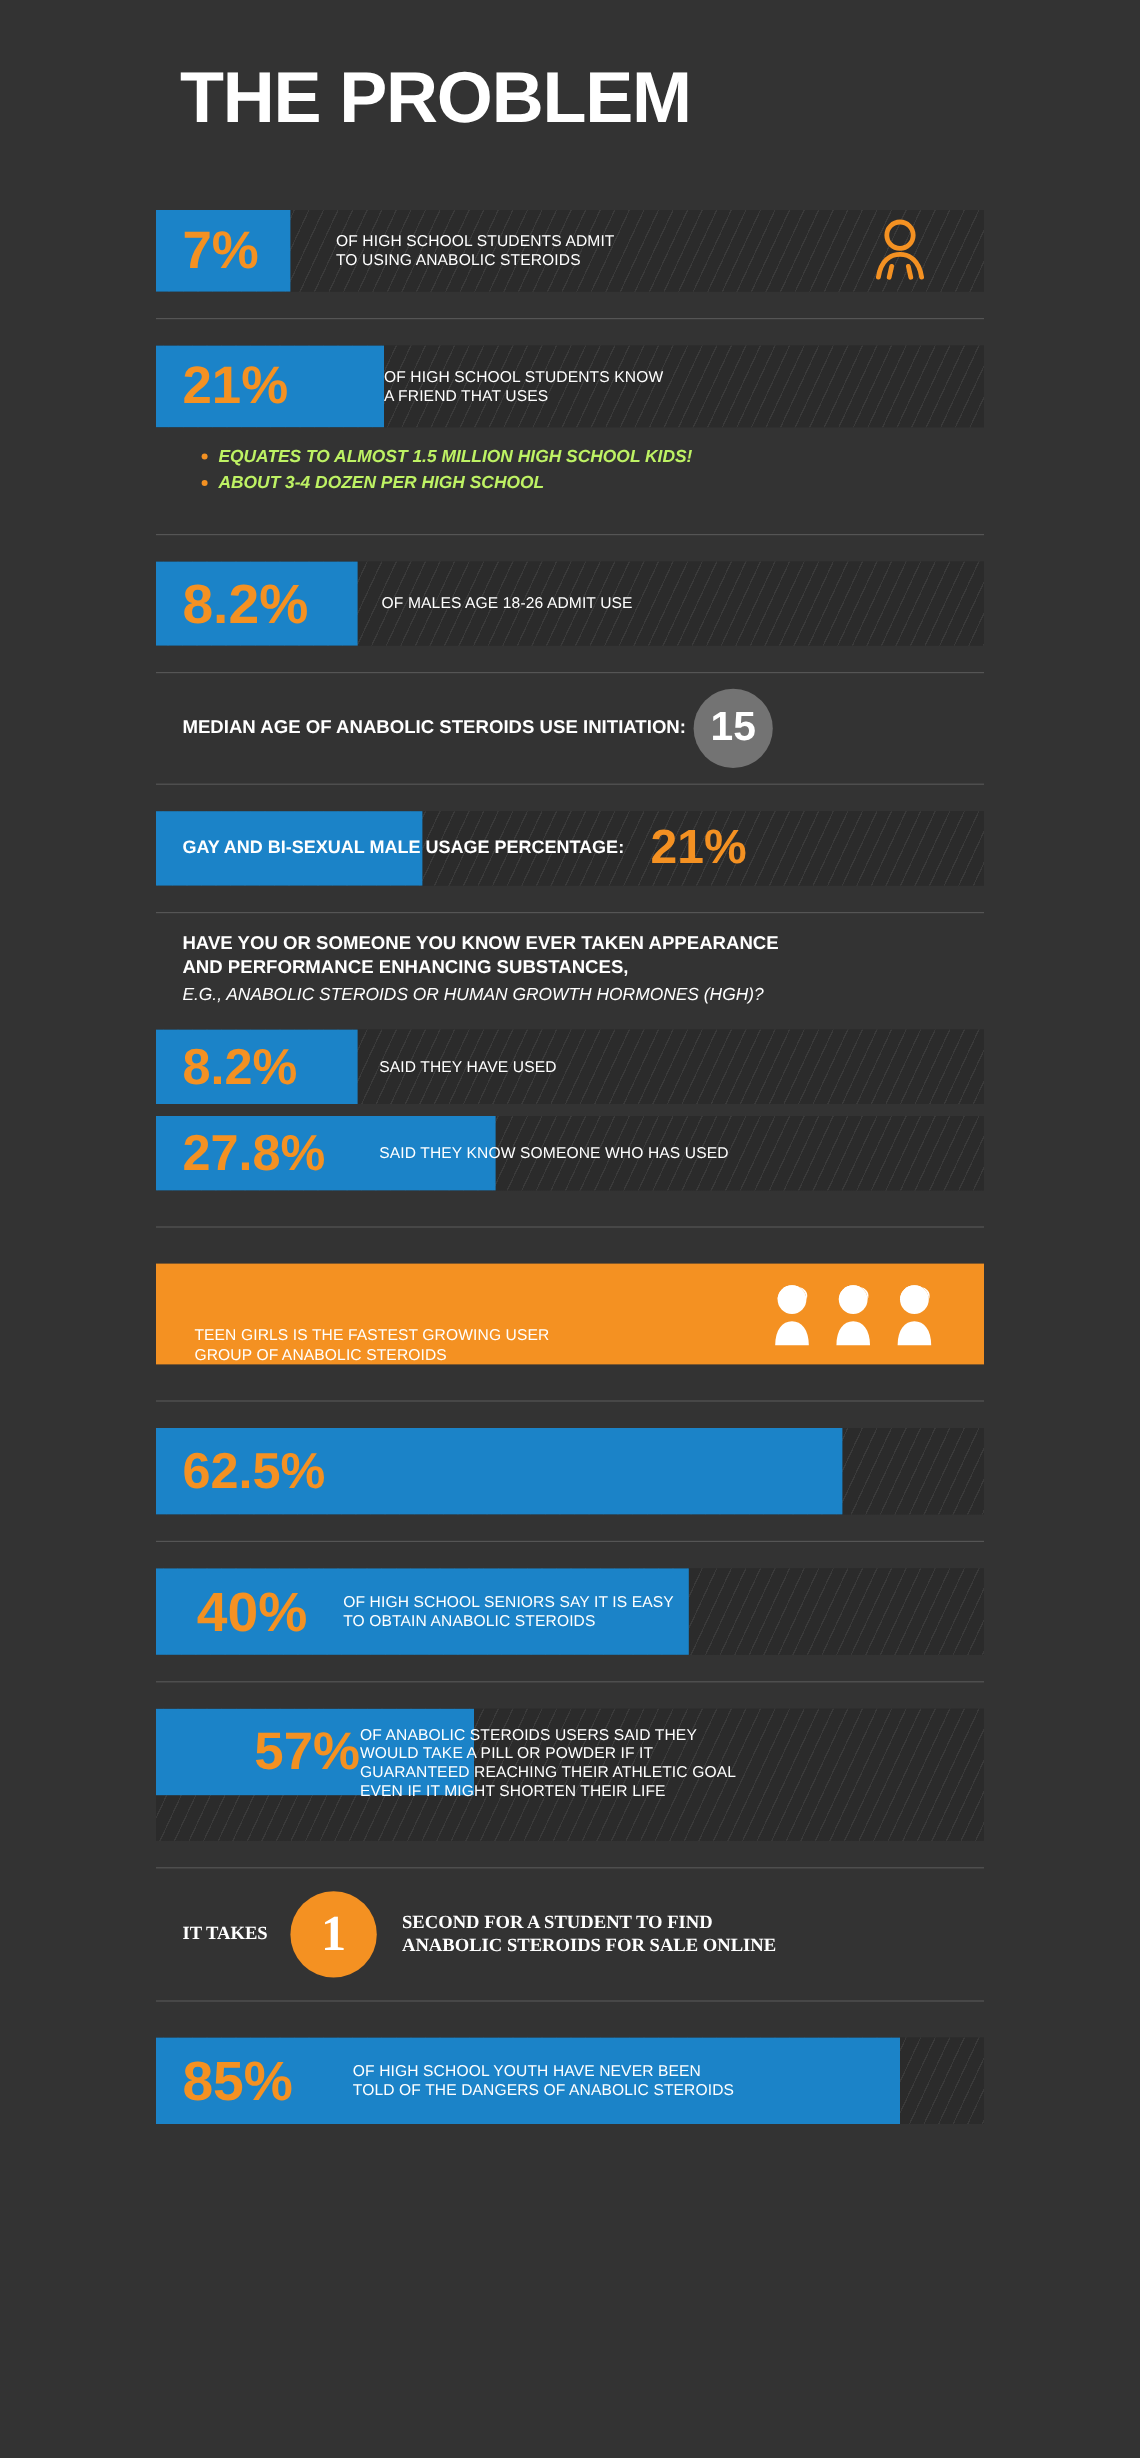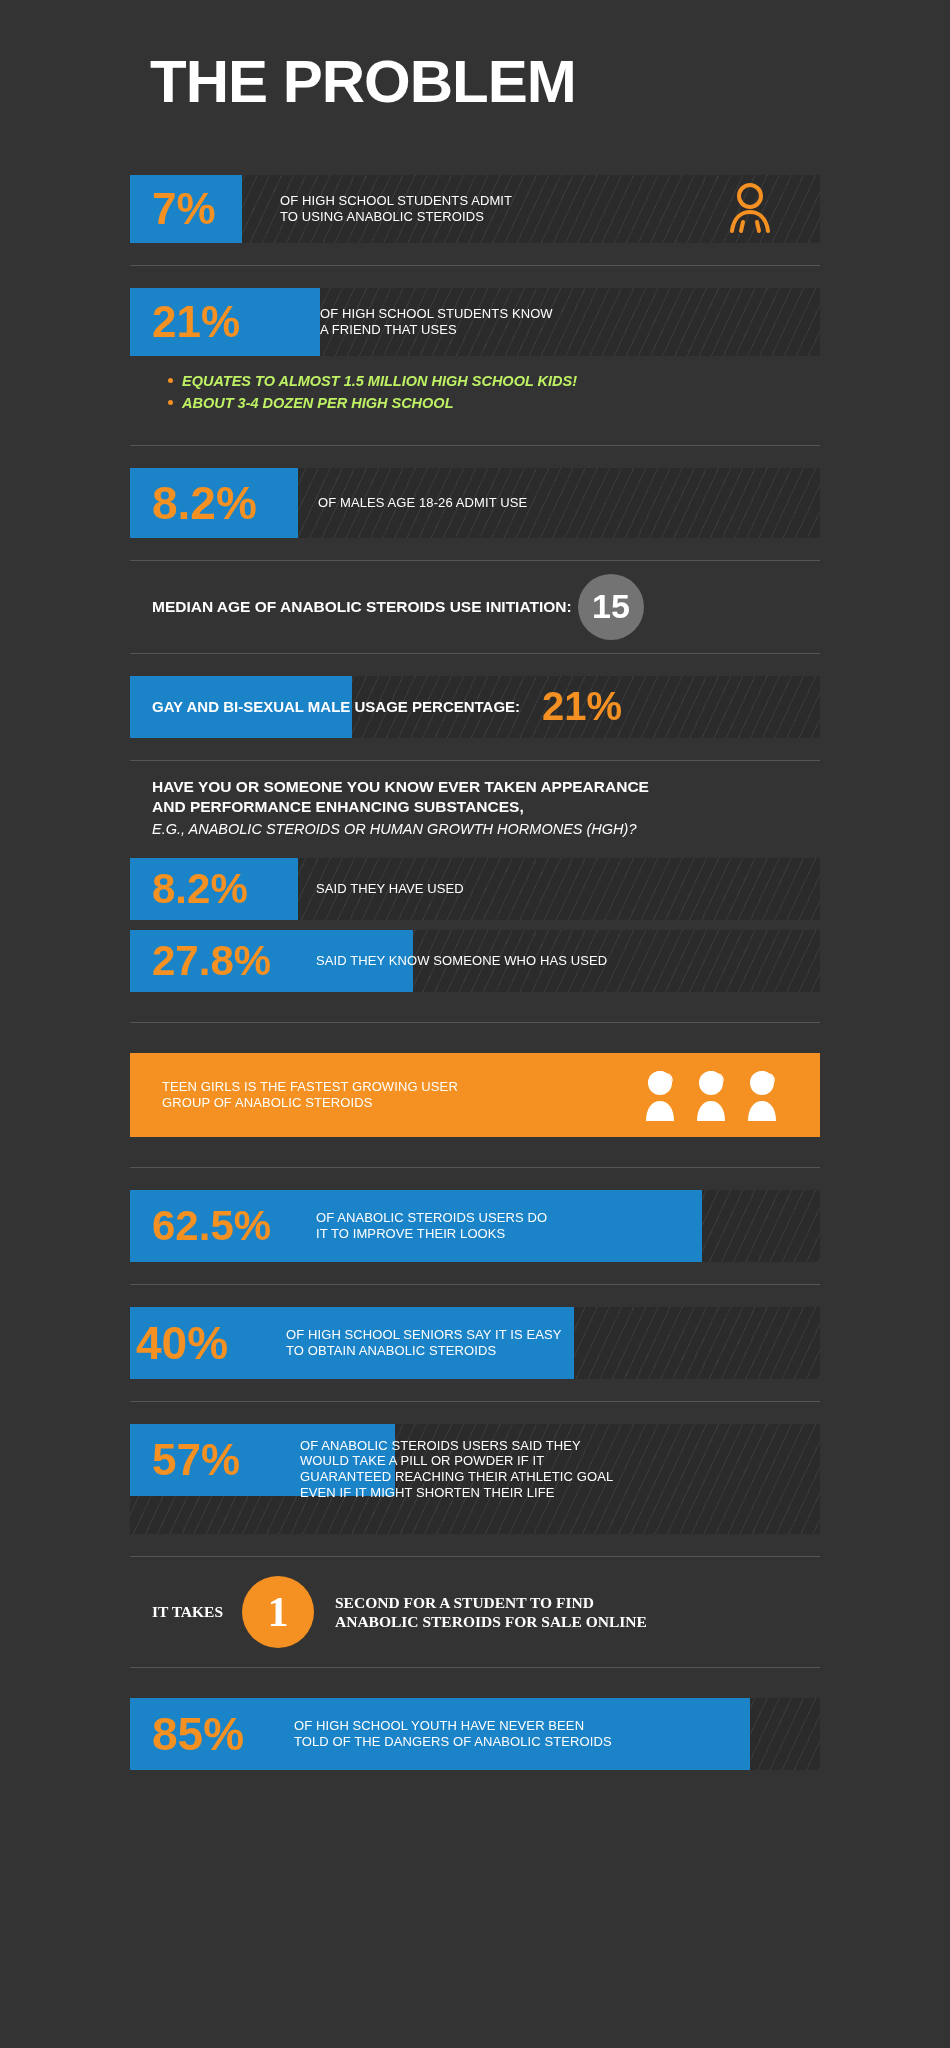--- a/index.html
+++ b/index.html
@@ -181,41 +181,41 @@
   .r-278{ height:62px; margin-top:10px; }
   .r-278 .blue{ width:283px; }
   .r-278 .bignum{ font-size:42px; width:186px; padding-left:22px; box-sizing:border-box; }
 
   
   .orange-band{
     background:#f49122;
     height:84px;
     width:690px;
     display:flex;
-    align-items:center;
+    align-items:flex-end;
     position:relative;
   }
   .orange-band .desc{ padding-left:32px; max-width:420px; }
   .girls{
     position:absolute; right:32px; top:50%; transform:translateY(-50%);
     display:flex; gap:4px; align-items:flex-end;
   }
 
   .r-625{ height:72px; }
   .r-625 .blue{ width:572px; }
   .r-625 .bignum{ font-size:42px; width:186px; padding-left:22px; box-sizing:border-box; }
 
   .r-40{ height:72px; }
   .r-40 .blue{ width:444px; }
-  .r-40 .bignum{ font-size:46px; width:156px; padding-left:6px; box-sizing:border-box; }
+  .r-40 .bignum{ font-size:46px; width:156px; padding-left:34px; box-sizing:border-box; }
 
   .r-57{ height:110px; align-items:flex-start; }
   .r-57 .blue{ width:265px; height:72px; bottom:auto; }
   .r-57 .row-inner{ align-items:flex-start; padding-top:14px; }
-  .r-57 .bignum{ font-size:44px; width:170px; padding-left:22px; box-sizing:border-box; }
+  .r-57 .bignum{ font-size:44px; width:170px; padding-left:22px; box-sizing:border-box;text-align:right; }
 
   
   .takes-row{
     position:relative; height:110px; width:690px;
     display:flex; align-items:center;font-family:Liberation Serif, serif;
   }
   .takes-label{
     color:#ffffff; font-weight:bold; font-size:15.5px;
     position:absolute; left:22px; top:50%; transform:translateY(-50%);
   }
@@ -381,24 +381,20 @@
 
     <div class="gap-md"></div>
     <div class="divider"></div>
     <div class="gap-sm"></div>
 
     <div class="section">
       <div class="band r-625">
         <div class="blue"></div>
         <div class="row-inner">
           <div class="bignum">62.5%</div>
-          <div class="desc">
-            <div>OF ANABOLIC STEROIDS USERS DO</div>
-            <div>IT TO IMPROVE THEIR LOOKS</div>
-          </div>
         </div>
       </div>
     </div>
 
     <div class="gap-sm"></div>
     <div class="divider"></div>
     <div class="gap-sm"></div>
 
     <div class="section">
       <div class="band r-40">

